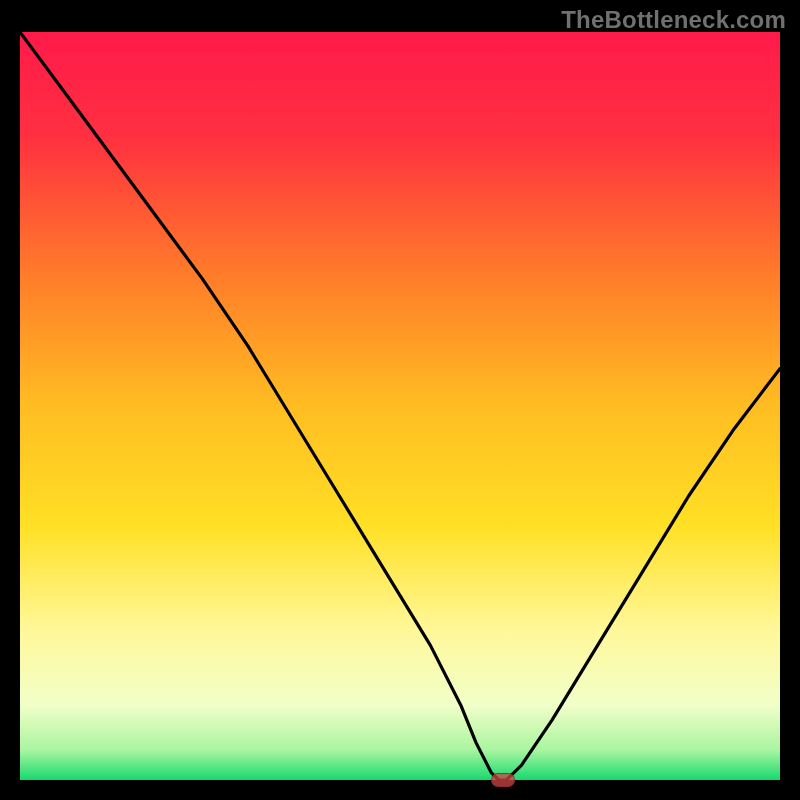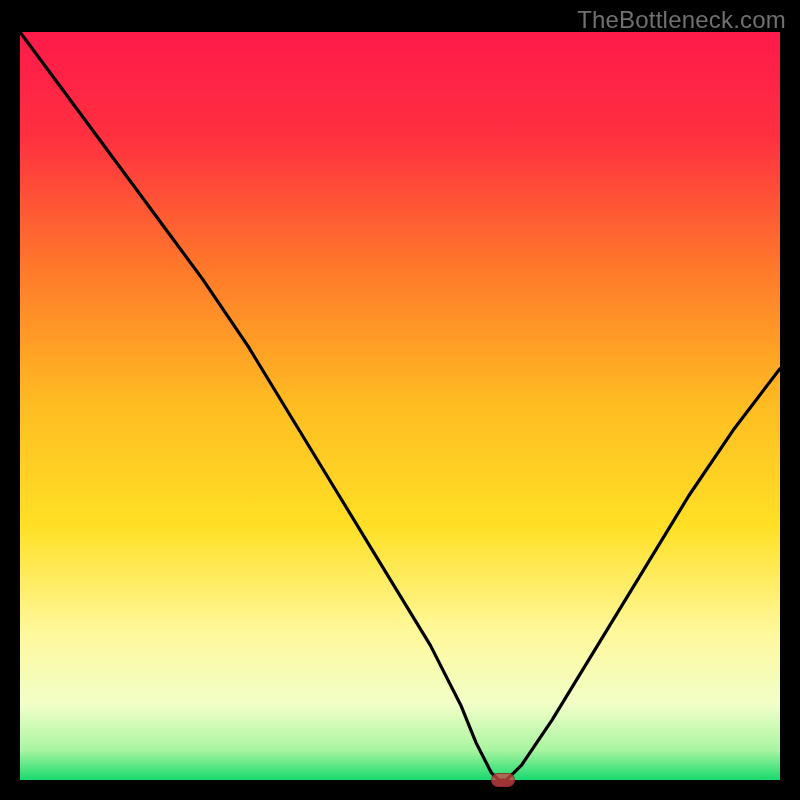--- a/index.html
+++ b/index.html
@@ -10,21 +10,21 @@
     position: relative;
     font-family: Arial, sans-serif;
     overflow: hidden;
   }
   .watermark {
     position: absolute;
     top: 6px;
     right: 14px;
     color: #707070;
     font-size: 24px;
-    font-weight: 400;
+    font-weight: 700;
     z-index: 10;
     letter-spacing: 0.2px;
   }
   .plot-area {
     position: absolute;
     left: 20px;
     top: 32px;
     width: 760px;
     height: 748px;
   }

